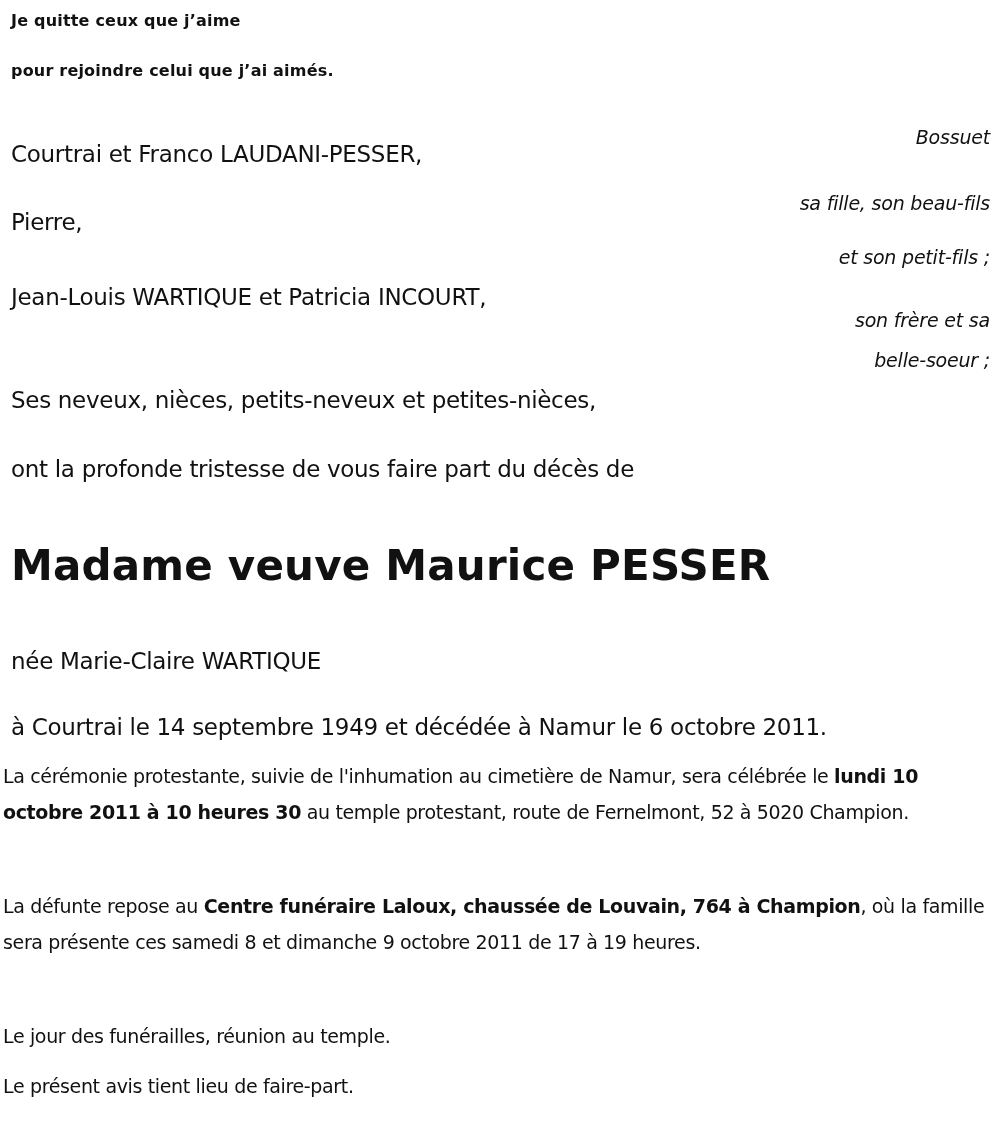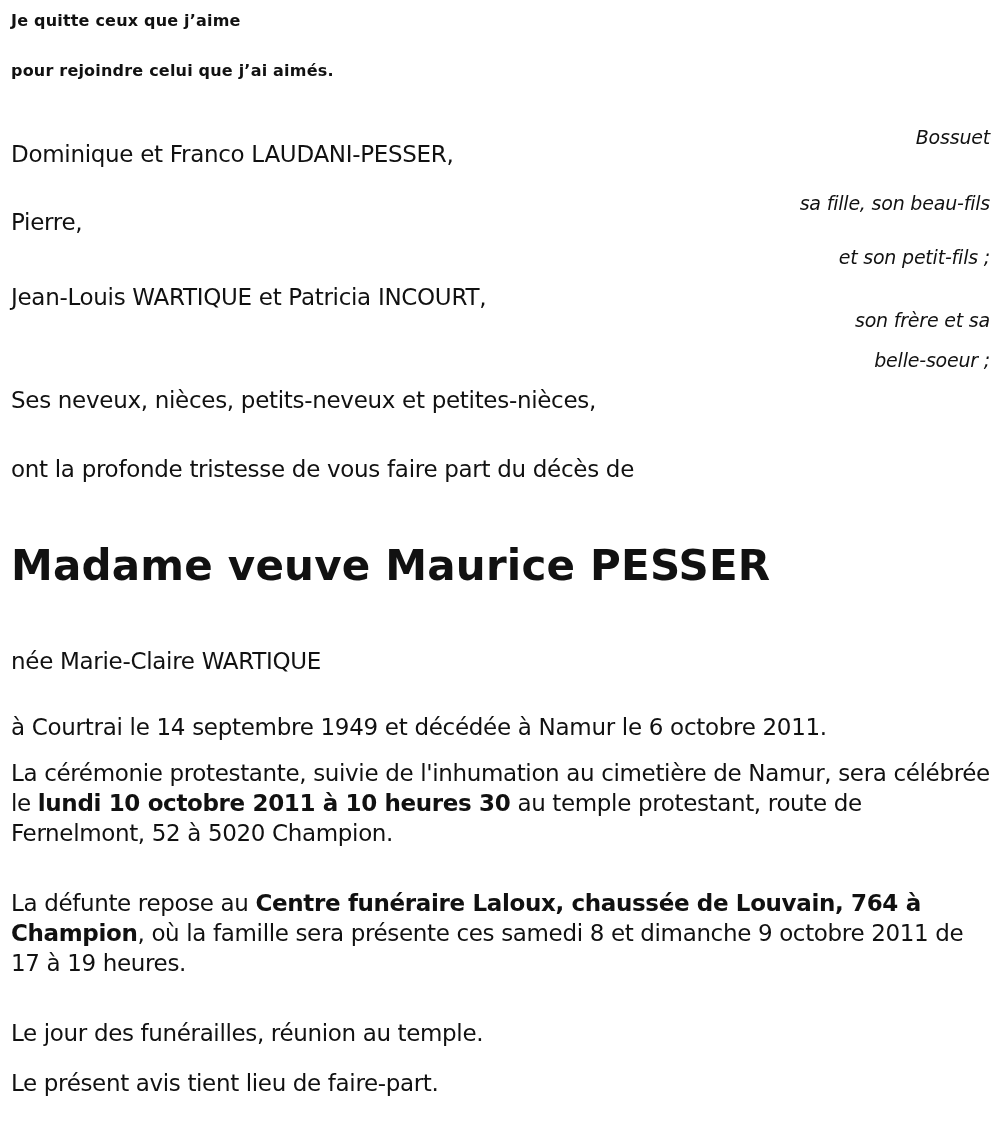--- a/index.html
+++ b/index.html
@@ -5,33 +5,33 @@
   html, body { margin: 0; padding: 0; background: #ffffff; }
   body {
     width: 1000px; height: 1122px; position: relative; overflow: hidden;
     font-family: "DejaVu Sans", sans-serif; color: #111111;
   }
   .abs { position: absolute; white-space: nowrap; }
   .quote { left: 11px; font-size: 16px; font-weight: bold; letter-spacing: 0.2px; }
   .body { left: 11px; font-size: 23px; letter-spacing: -0.3px; }
   .right { right: 10px; font-size: 19px; font-style: italic; text-align: center; letter-spacing: -0.2px; }
   .title { left: 11px; font-size: 42px; font-weight: bold; letter-spacing: 0.2px; }
-  .para { position: absolute; left: 11px; width: 985px; font-size: 23px; line-height: 30px; letter-spacing: -0.35px; }
+  .para { position: absolute; left: 3px; width: 985px; font-size: 19px; line-height: 36px; letter-spacing: -0.35px; }
   b { font-weight: bold; }
 </style>
 </head>
 <body>
 
 <div>
 
   <div class="abs quote" style="top:11px;">Je quitte ceux que j’aime</div>
   <div class="abs quote" style="top:61px;">pour rejoindre celui que j’ai aimés.</div>
   <div class="abs right" style="top:126px;">Bossuet</div>
 
-  <div class="abs body" style="top:141px;">Dominique et Franco LAUDANI-PESSER,</div>
+  <div class="abs body" style="top:141px;">Courtrai et Franco LAUDANI-PESSER,</div>
   <div class="abs body" style="top:181px;margin-top:28px;">Pierre,</div>
   <div class="abs right" style="top:192px;">sa fille, son beau-fils</div>
   <div class="abs right" style="top:246px;">et son petit-fils ;</div>
 
   <div class="abs body" style="top:284px;">Jean-Louis WARTIQUE et Patricia INCOURT,</div>
   <div class="abs right" style="top:309px;">son frère et sa</div>
   <div class="abs right" style="top:349px;">belle-soeur ;</div>
 
   <div class="abs body" style="top:387px;">Ses neveux, nièces, petits-neveux et petites-nièces,</div>
 

